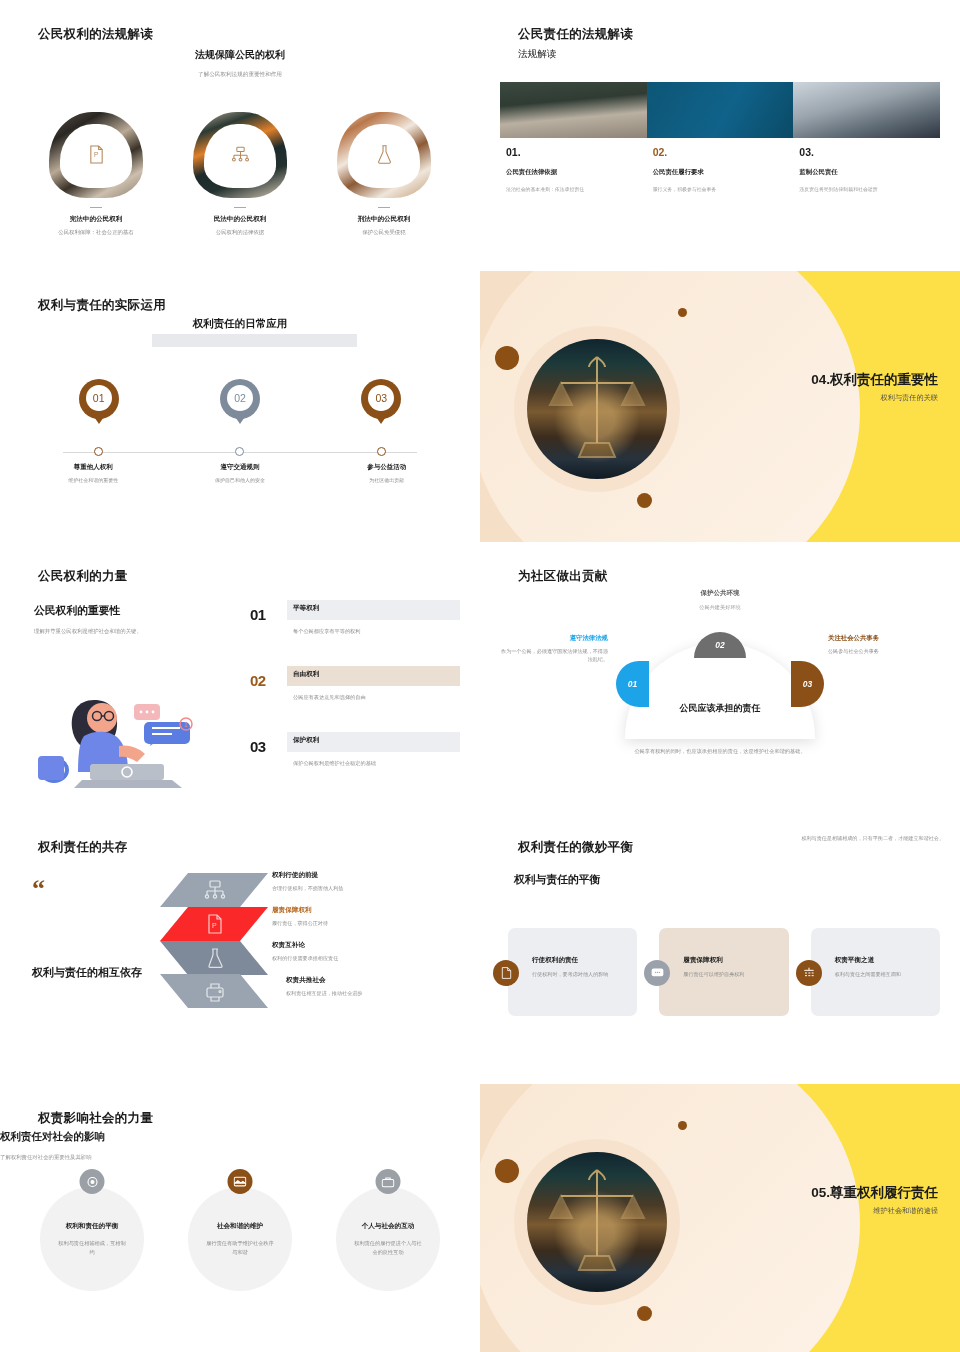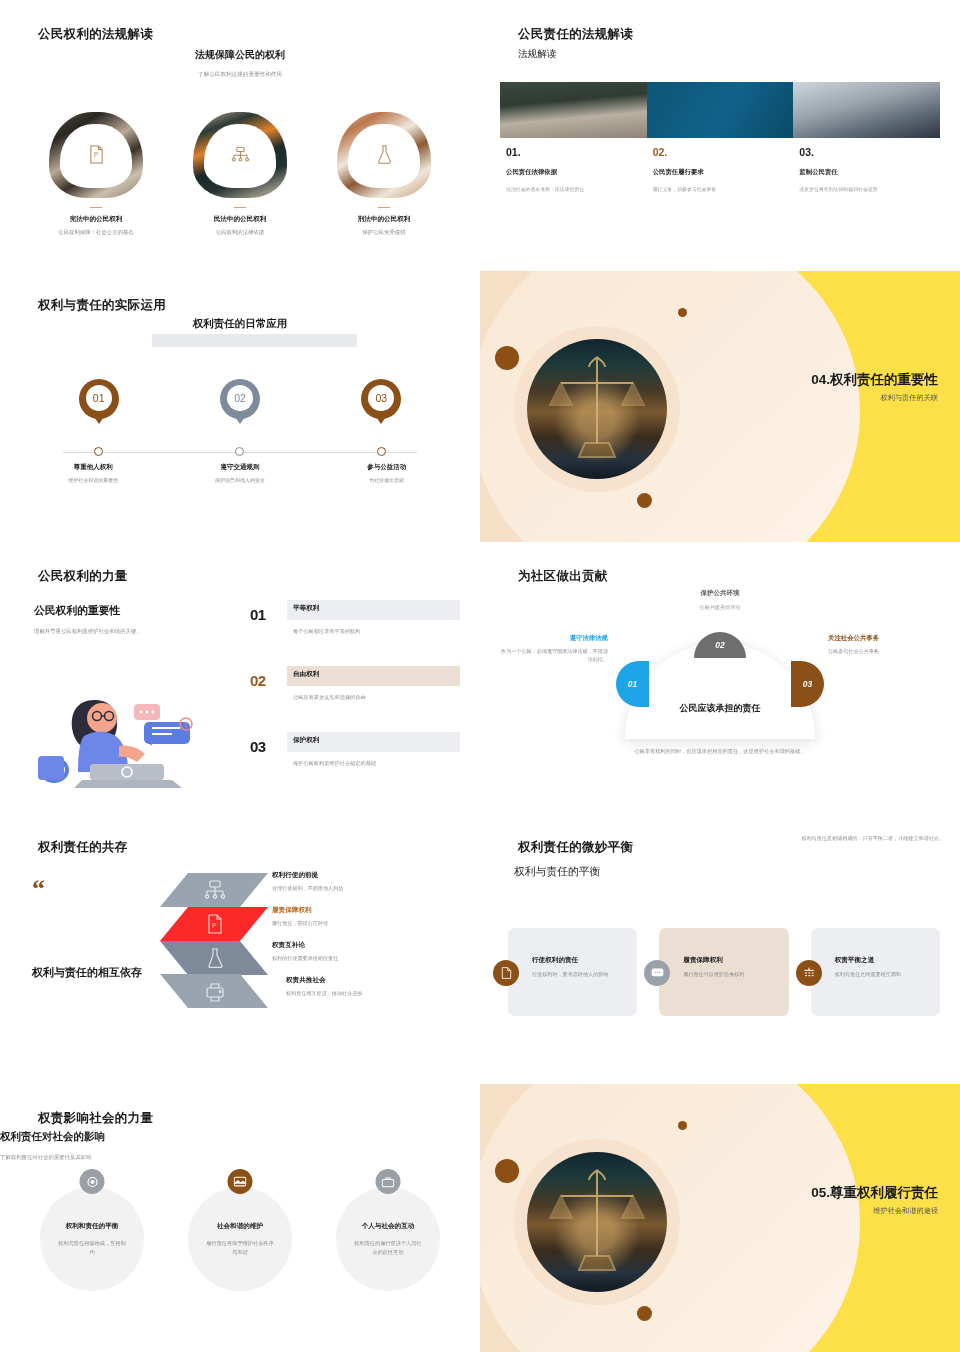--- a/index.html
+++ b/index.html
@@ -189,21 +189,21 @@
   .s7-big { position:absolute; left:32px; top:152px; width:170px; font-size:11px; font-weight:bold; color:#1b1b1b; }
   .s7-chev { position:absolute; left:160px; top:60px; width:110px; height:135px; }
   .s7-rows { position:absolute; left:272px; right:12px; top:58px; }
   .s7-row { height:35px; }
   .s7-t { font-size:6.6px; font-weight:bold; color:#1b1b1b; }
   .s7-t.accent { color:#b5651d; }
   .s7-d { font-size:5.1px; color:#8d8d8d; margin-top:5px; }
 
   
   .s8-note { position:absolute; right:16px; top:22px; width:190px; text-align:right; font-size:5.1px; color:#8d8d8d; line-height:1.55; }
-  .s8-h2 { position:absolute; left:34px; top:52px; font-size:10.8px; font-weight:normal; color:#1b1b1b; }
+  .s8-h2 { position:absolute; left:34px; top:60px; font-size:10.8px; font-weight:bold; color:#1b1b1b; }
   .s8-cards { position:absolute; left:28px; right:20px; top:115px; display:flex; gap:22px; }
   .s8-card { flex:1; position:relative; height:88px; border-radius:7px; background:#eceef1; }
   .s8-card.warm { background:#eadfd2; }
   .s8-icon {
     position:absolute; left:-15px; top:32px; width:26px; height:26px; border-radius:50%;
     display:flex; align-items:center; justify-content:center; color:#fff;
   }
   .s8-icon.brown { background:#8b4f18; }
   .s8-icon.gray { background:#9aa1ab; }
   .s8-tx { position:absolute; left:24px; right:8px; top:28px; }

